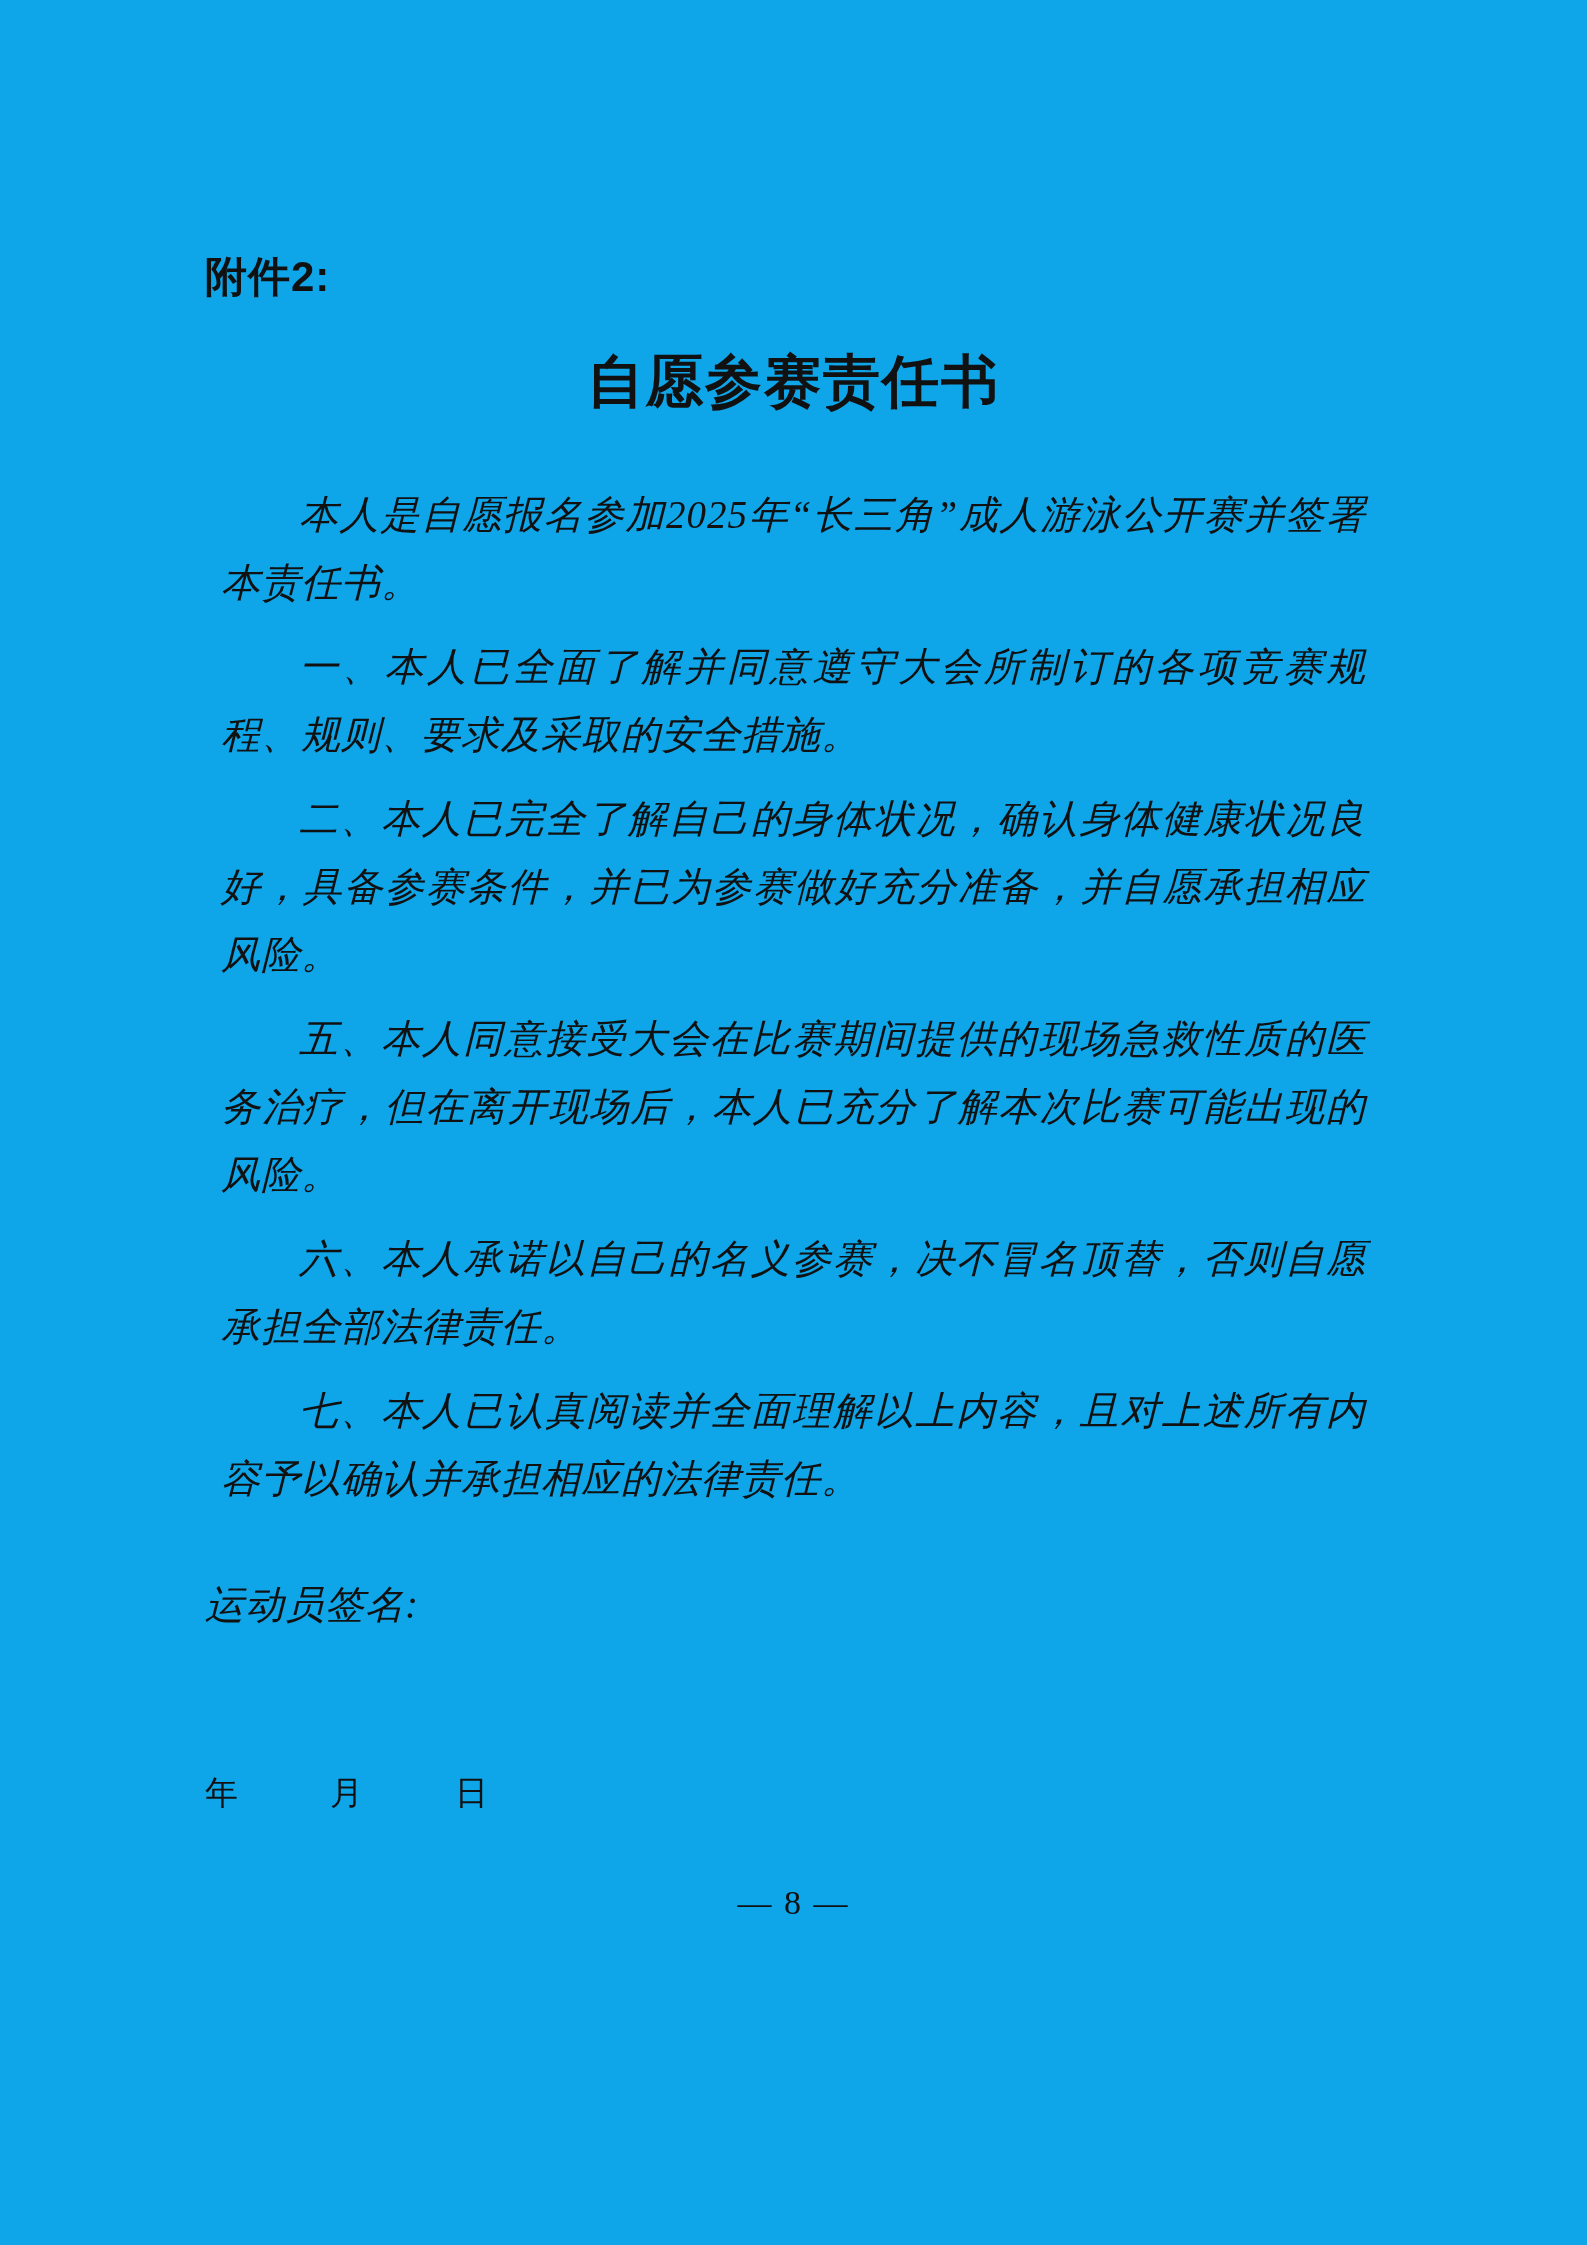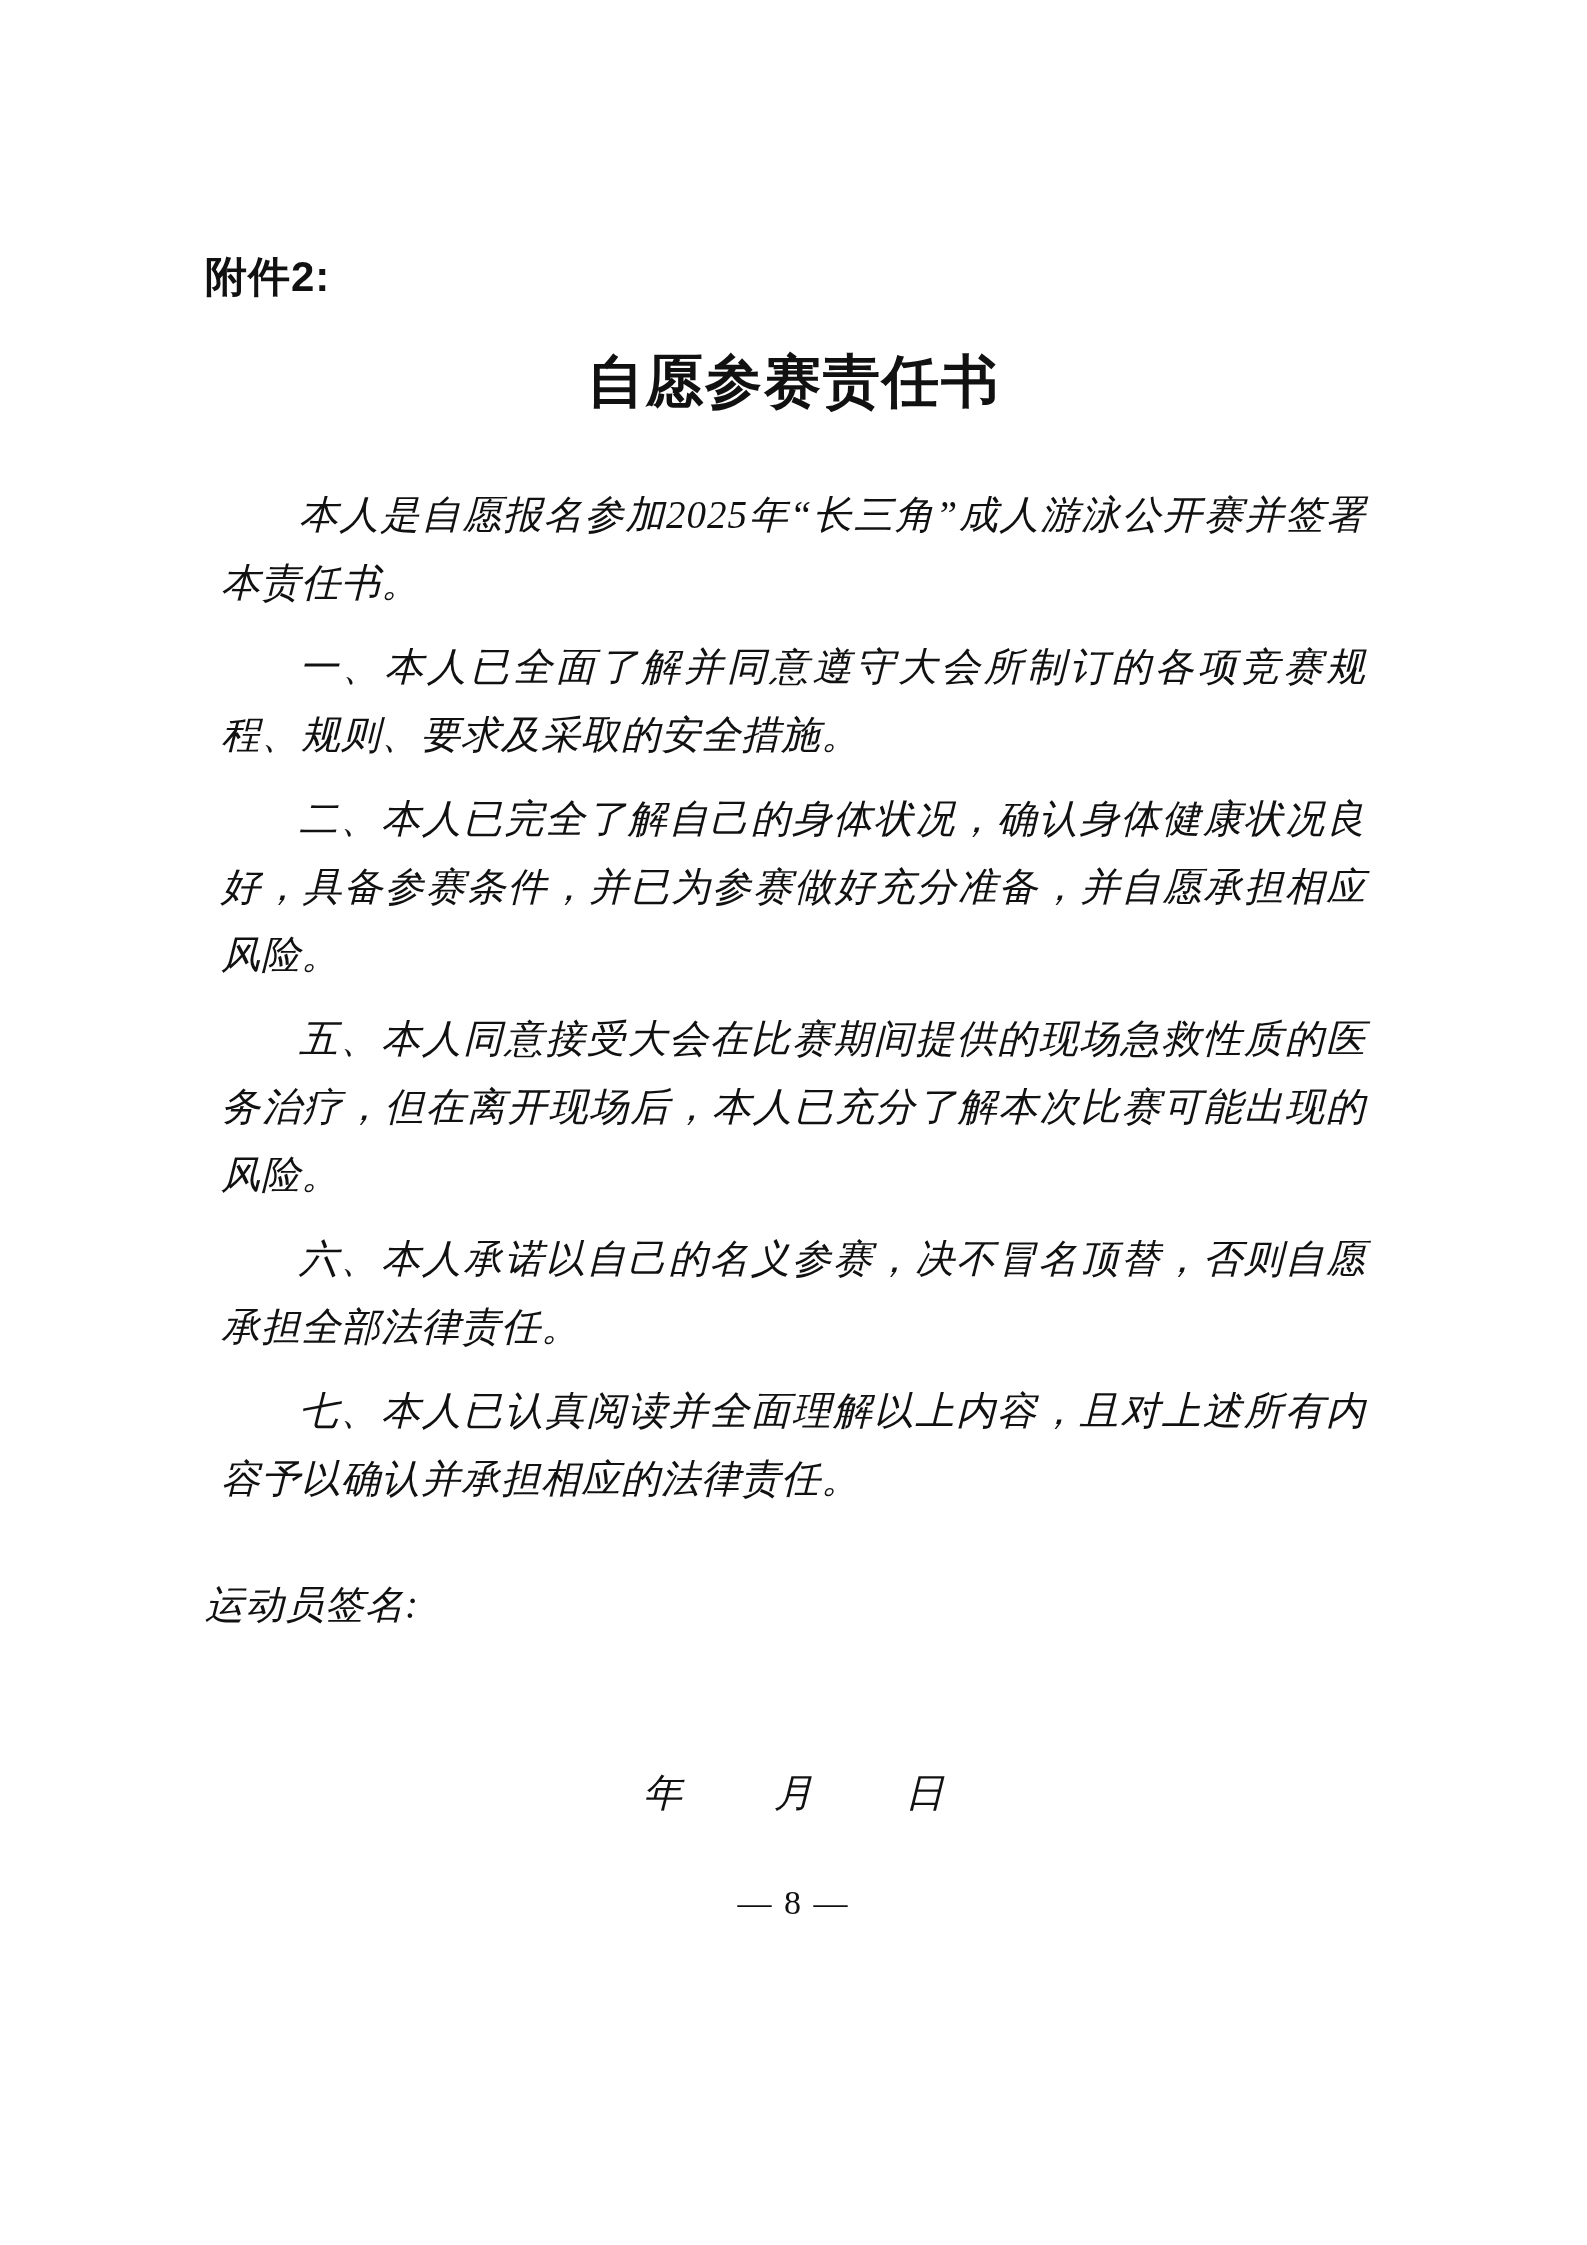--- a/index.html
+++ b/index.html
@@ -5,21 +5,21 @@
   html, body {
     margin: 0;
     padding: 0;
     background: #9a9a9a;
   }
   .page {
     position: relative;
     width: 1587px;
     height: 2245px;
     margin: 0 auto;
-    background: #ffffff;
+    background: #0ea5e9;
     color: #111111;
     overflow: hidden;
     box-sizing: border-box;
     font-family: "Liberation Serif", serif;
   }
   .content {
     box-sizing: border-box;
     width: 100%;
     height: 100%;
     padding: 0 205px;
@@ -56,24 +56,23 @@
   }
   .signature-line {
     margin-top: 58px;
     font-size: 39px;
     line-height: 68px;
     font-style: italic;
     letter-spacing: 1px;
   }
   .date-line {
     margin-top: 120px;
-    text-align: center;
-    font-size: 39px;
+    text-align: left;
+    font-size: 33px;
     line-height: 68px;
-    font-style: italic;
   }
   .date-line .date-gap {
     margin-left: 92px;
   }
   .page-number {
     margin-top: 56px;
     text-align: center;
     font-family: "Liberation Serif", serif;
     font-style: normal;
     font-size: 34px;

